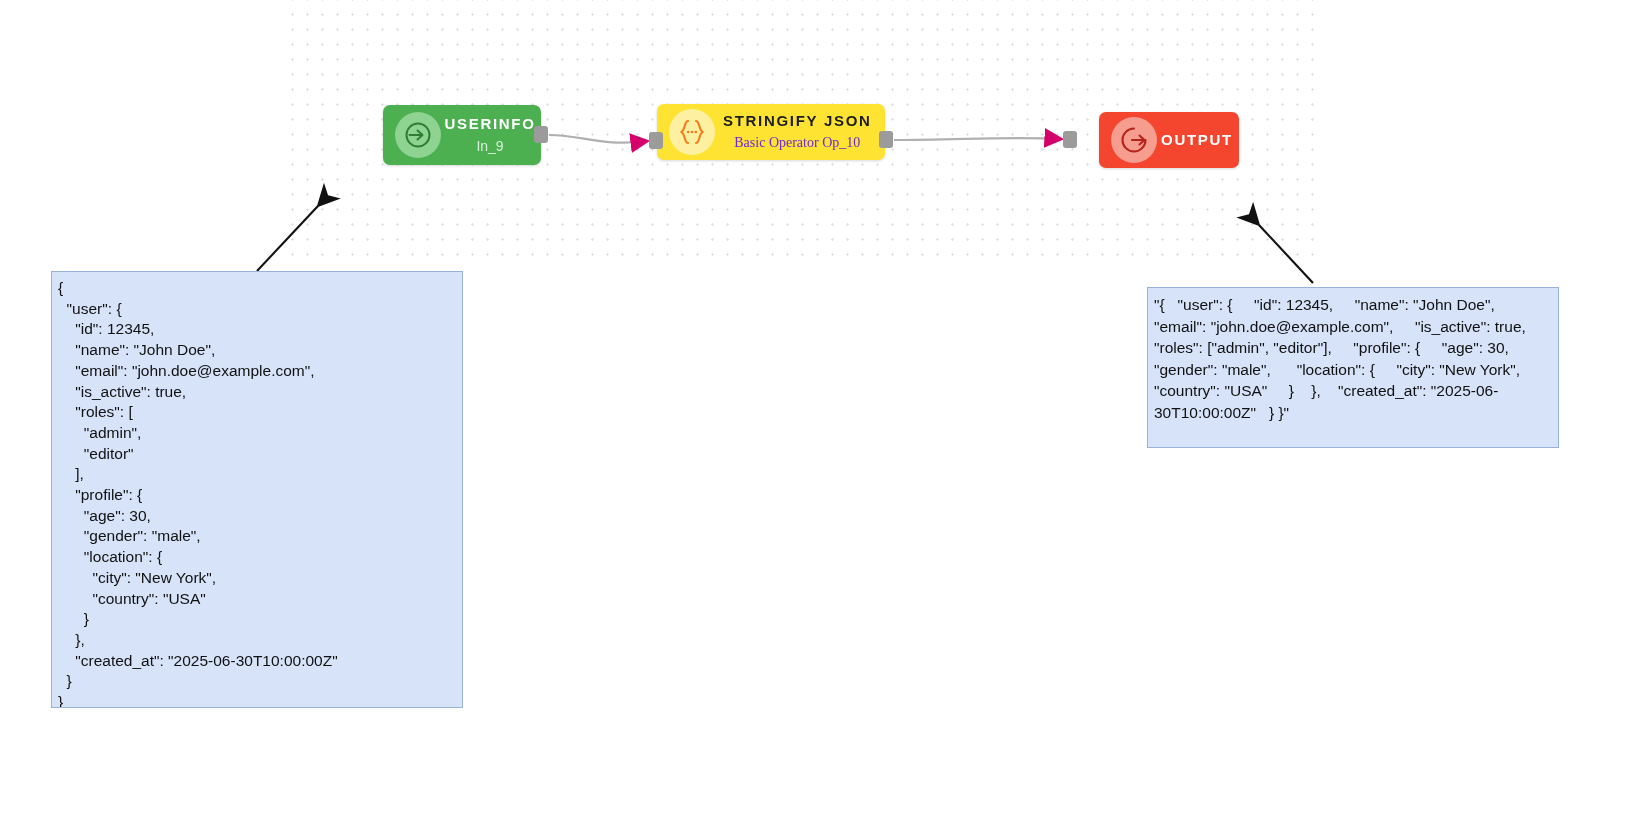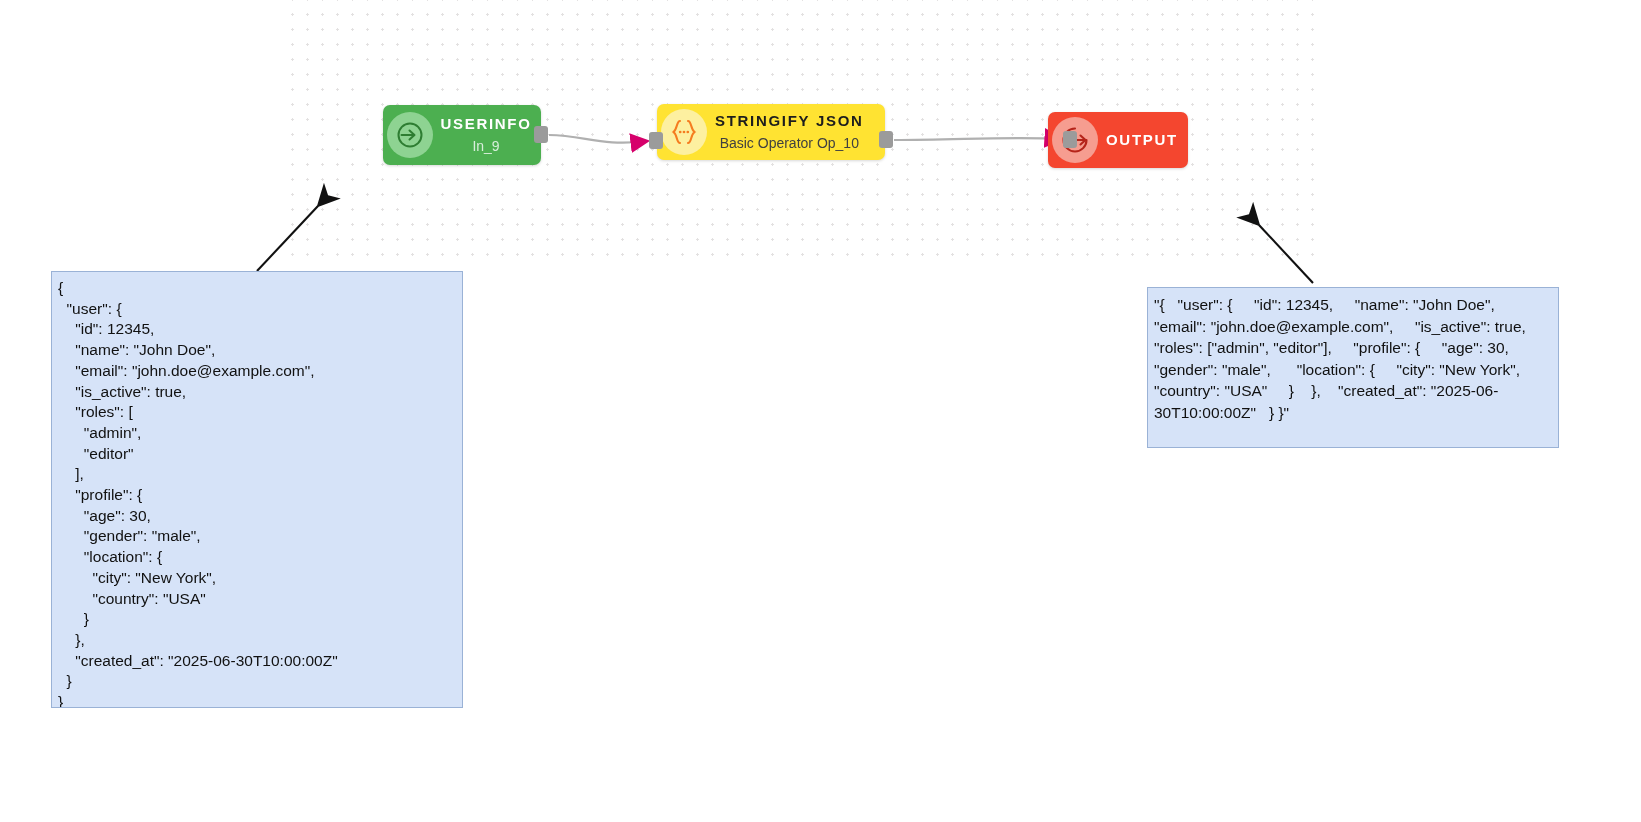--- a/index.html
+++ b/index.html
@@ -46,21 +46,21 @@
     box-sizing: border-box;
     display: flex;
     align-items: center;
     box-shadow: 0 1px 3px rgba(0,0,0,0.16);
   }
   .node-body {
     display: flex;
     align-items: center;
     width: 100%;
     height: 100%;
-    padding-left: 4px;
+    padding-left: 12px;
     box-sizing: border-box;
   }
   .node-icon-wrap {
     flex: 0 0 auto;
     width: 46px;
     height: 46px;
     border-radius: 50%;
     display: flex;
     align-items: center;
     justify-content: center;
@@ -104,26 +104,26 @@
   
   #node-stringify {
     left: 657px;
     top: 104px;
     width: 228px;
     height: 56px;
     background: #ffe332;
   }
   #node-stringify .node-icon-wrap { background: #fdf0a0; }
   #node-stringify .node-title { color: #1d1d1d; }
-  #node-stringify .node-sub { color: #404040; }
+  #node-stringify .node-sub { color: #6d28d9; font-family: Liberation Serif, serif; }
   #node-stringify .node-text { align-items: center; }
 
   
   #node-output {
-    left: 1048px;
+    left: 1099px;
     top: 112px;
     width: 140px;
     height: 56px;
     background: #f4462f;
   }
   #node-output .node-icon-wrap { background: #f69d90; }
   #node-output .node-title { color: #ffffff; }
   #node-output .node-text { align-items: center; }
 
   

